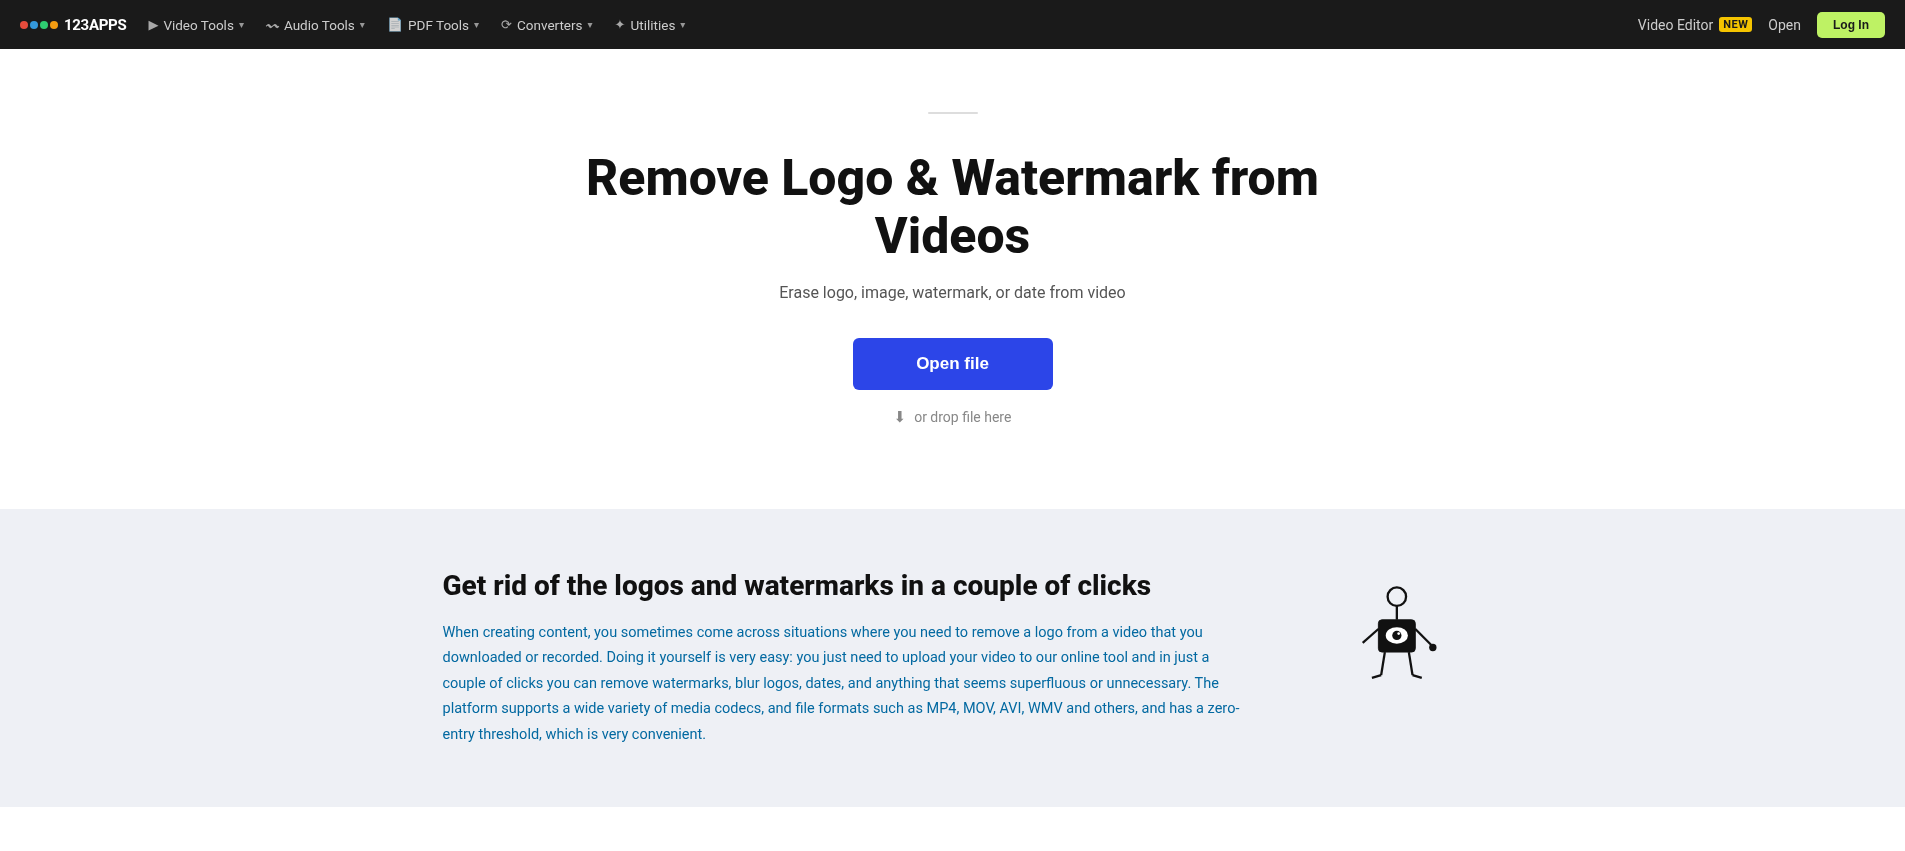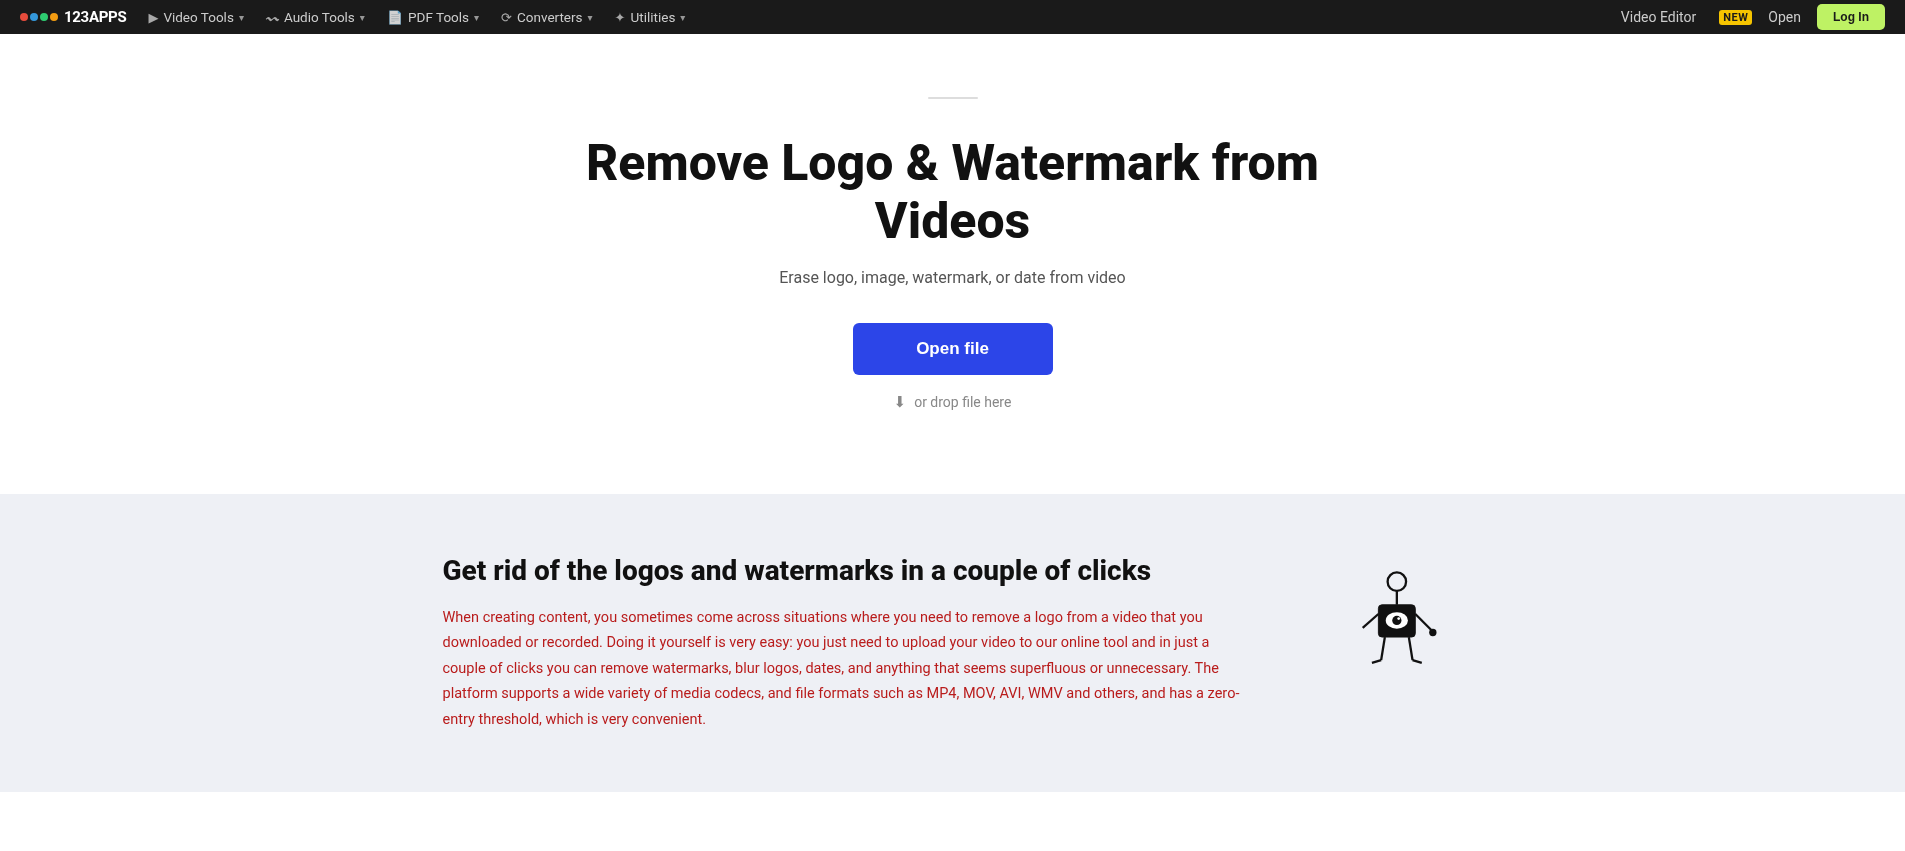--- a/index.html
+++ b/index.html
@@ -1,21 +1,21 @@
 <!DOCTYPE html>
 <html><head>
   <meta charset="utf-8">
   <style>
     * { margin: 0; padding: 0; box-sizing: border-box; }
     body { font-family: -apple-system, BlinkMacSystemFont, 'Segoe UI', Roboto, sans-serif; background: #fff; }
 
     
     nav {
       background: #1a1a1a;
-      height: 34px;
+      height: 49px;
       display: flex;
       align-items: center;
       justify-content: space-between;
       padding: 0 20px;
       position: relative;
       z-index: 100;
     }
     .nav-left {
       display: flex;
       align-items: center;
@@ -71,21 +71,21 @@
       display: flex;
       align-items: center;
       gap: 16px;
     }
     .nav-right-link {
       color: #ccc;
       font-size: 14px;
       cursor: pointer;
       display: flex;
       align-items: center;
-      gap: 23px;
+      gap: 6px;
     }
     .new-badge {
       background: #f5c400;
       color: #1a1a1a;
       font-size: 11px;
       font-weight: 700;
       padding: 1px 4px;
       border-radius: 3px;
       letter-spacing: 0.5px;
     }
@@ -173,21 +173,21 @@
       flex: 1;
     }
     .content-title {
       font-size: 28px;
       font-weight: 800;
       color: #111;
       margin-bottom: 18px;
     }
     .content-body {
       font-size: 14.5px;
-      color: #b91c1c;
+      color: #0369a1;
       line-height: 1.75;
     }
     .content-illustration {
       width: 160px;
       flex-shrink: 0;
       display: flex;
       align-items: center;
       justify-content: center;
     }
 

